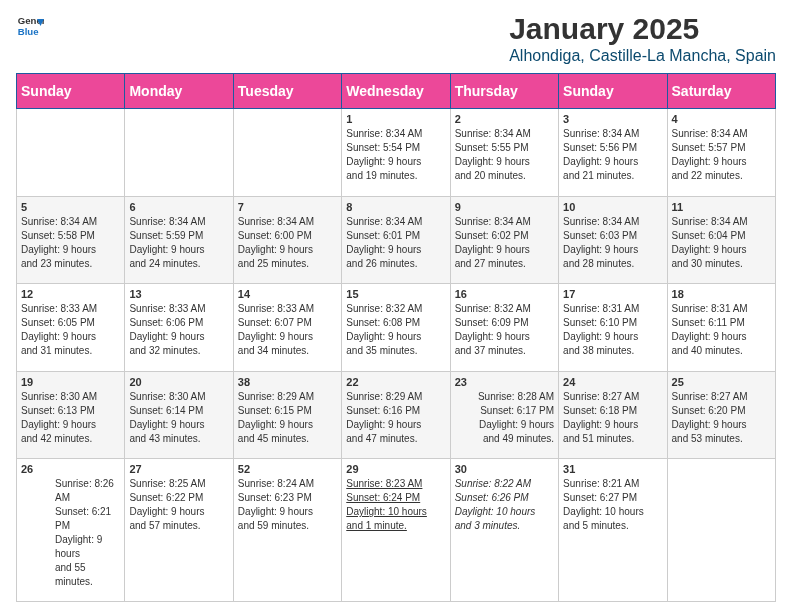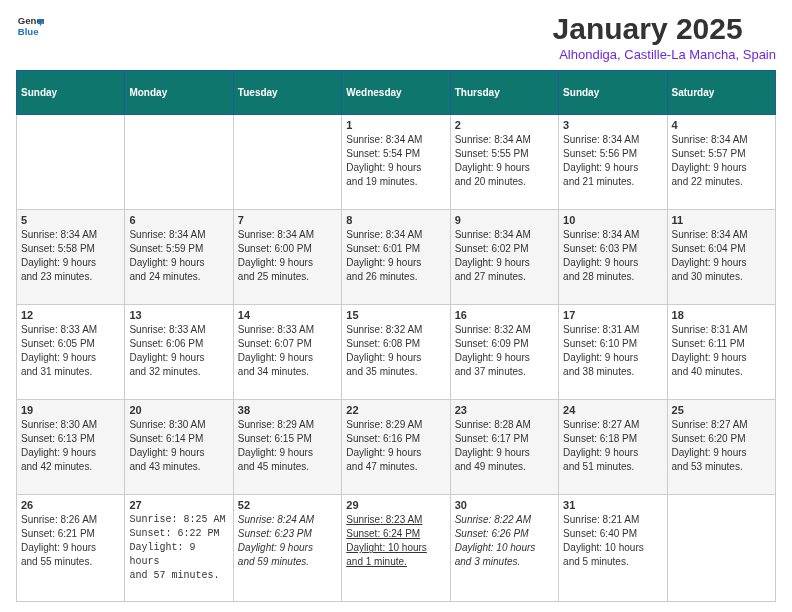--- a/index.html
+++ b/index.html
@@ -26,47 +26,46 @@
     .logo {
       display: flex;
       align-items: center;
       gap: 4px;
     }
     .logo-icon {
       width: 28px;
       height: 28px;
     }
     .title-block {
-      text-align: center;
+      text-align: left;
     }
     .main-title {
       font-size: 30px;
       font-weight: bold;
       color: #333;
       line-height: 1.1;
     }
     .subtitle {
-      font-size: 13px;
-      color: #6d28d9;
+      font-size: 16px;
+      color: #0c4a6e;
       margin-top: 2px;
-      margin-left: 40px;
     }
     .calendar {
       flex: 1;
       border: 1px solid #ccc;
       border-collapse: collapse;
       width: 100%;
       table-layout: fixed;
     }
     .calendar thead tr th {
-      background: #0f766e;
+      background: #ec4899;
       color: #fff;
-      font-size: 10px;
+      font-size: 14px;
       font-weight: bold;
-      padding: 16px 4px;
+      padding: 9px 4px;
       border: 1px solid #1e5aa0;
       text-align: left;
     }
     .calendar tbody tr td {
       border: 1px solid #ccc;
       vertical-align: top;
       padding: 4px 4px 3px 4px;
       font-size: 9.5px;
       color: #333;
       height: 82px;
@@ -279,21 +278,21 @@
           </td>
           <td>
             <div class="day-num">22</div>
             <div class="day-info" style="white-space: pre-line;">Sunrise: 8:29 AM
 Sunset: 6:16 PM
 Daylight: 9 hours
 and 47 minutes.</div>
           </td>
           <td>
             <div class="day-num">23</div>
-            <div class="day-info" style="white-space: pre-line;">Sunrise: 8:28 AM
+            <div class="day-info" style="white-space: pre-line; text-align: right;">Sunrise: 8:28 AM
 Sunset: 6:17 PM
 Daylight: 9 hours
 and 49 minutes.</div>
           </td>
           <td>
             <div class="day-num">24</div>
             <div class="day-info" style="white-space: pre-line;">Sunrise: 8:27 AM
 Sunset: 6:18 PM
 Daylight: 9 hours
 and 51 minutes.</div>
@@ -302,35 +301,35 @@
             <div class="day-num">25</div>
             <div class="day-info" style="white-space: pre-line;">Sunrise: 8:27 AM
 Sunset: 6:20 PM
 Daylight: 9 hours
 and 53 minutes.</div>
           </td>
         </tr>
         <tr>
           <td>
             <div class="day-num">26</div>
-            <div class="day-info" style="white-space: pre-line;">Sunrise: 8:26 AM
+            <div class="day-info" style="white-space: pre-line; margin-left: 34px;">Sunrise: 8:26 AM
 Sunset: 6:21 PM
 Daylight: 9 hours
 and 55 minutes.</div>
           </td>
           <td>
             <div class="day-num">27</div>
-            <div class="day-info" style="white-space: pre-line; font-family: Liberation Mono, monospace;">Sunrise: 8:25 AM
+            <div class="day-info" style="white-space: pre-line;">Sunrise: 8:25 AM
 Sunset: 6:22 PM
 Daylight: 9 hours
 and 57 minutes.</div>
           </td>
           <td>
             <div class="day-num">52</div>
-            <div class="day-info" style="white-space: pre-line; font-style: italic;">Sunrise: 8:24 AM
+            <div class="day-info" style="white-space: pre-line;">Sunrise: 8:24 AM
 Sunset: 6:23 PM
 Daylight: 9 hours
 and 59 minutes.</div>
           </td>
           <td>
             <div class="day-num">29</div>
             <div class="day-info" style="white-space: pre-line; text-decoration: underline;">Sunrise: 8:23 AM
 Sunset: 6:24 PM
 Daylight: 10 hours
 and 1 minute.</div>
@@ -338,21 +337,21 @@
           <td>
             <div class="day-num">30</div>
             <div class="day-info" style="white-space: pre-line; font-style: italic;">Sunrise: 8:22 AM
 Sunset: 6:26 PM
 Daylight: 10 hours
 and 3 minutes.</div>
           </td>
           <td>
             <div class="day-num">31</div>
             <div class="day-info" style="white-space: pre-line;">Sunrise: 8:21 AM
-Sunset: 6:40 PM
+Sunset: 6:27 PM
 Daylight: 10 hours
 and 5 minutes.</div>
           </td>
           <td class="empty-cell"></td>
         </tr>
       </tbody>
   </table>
 </div>
 
 </body></html>

